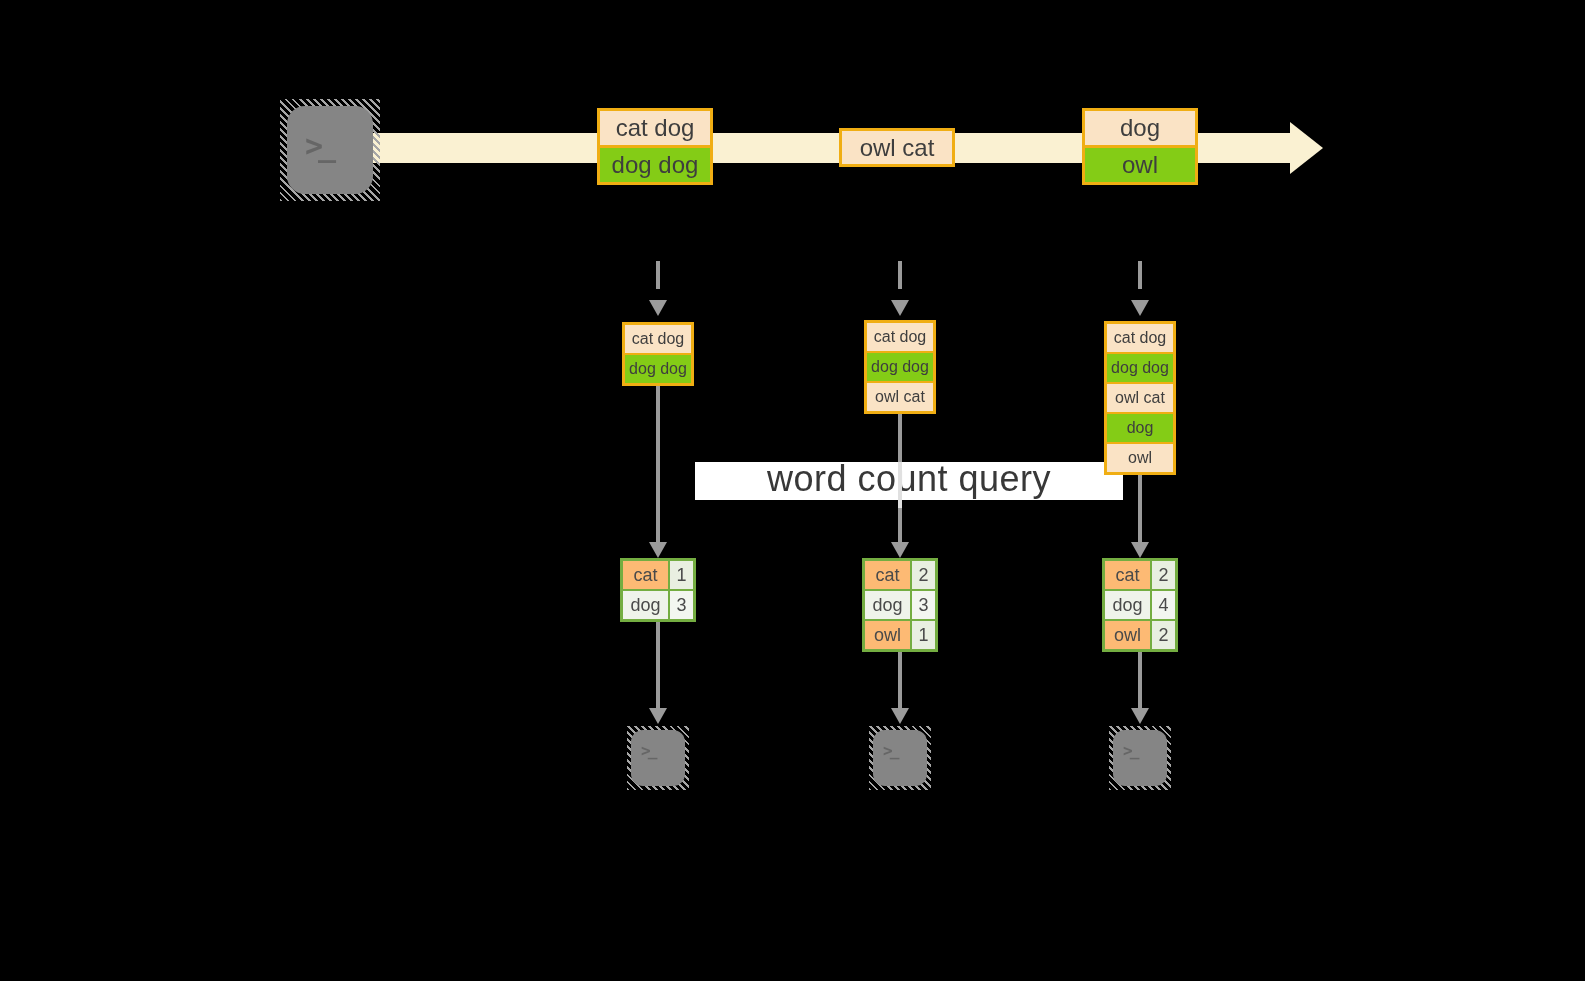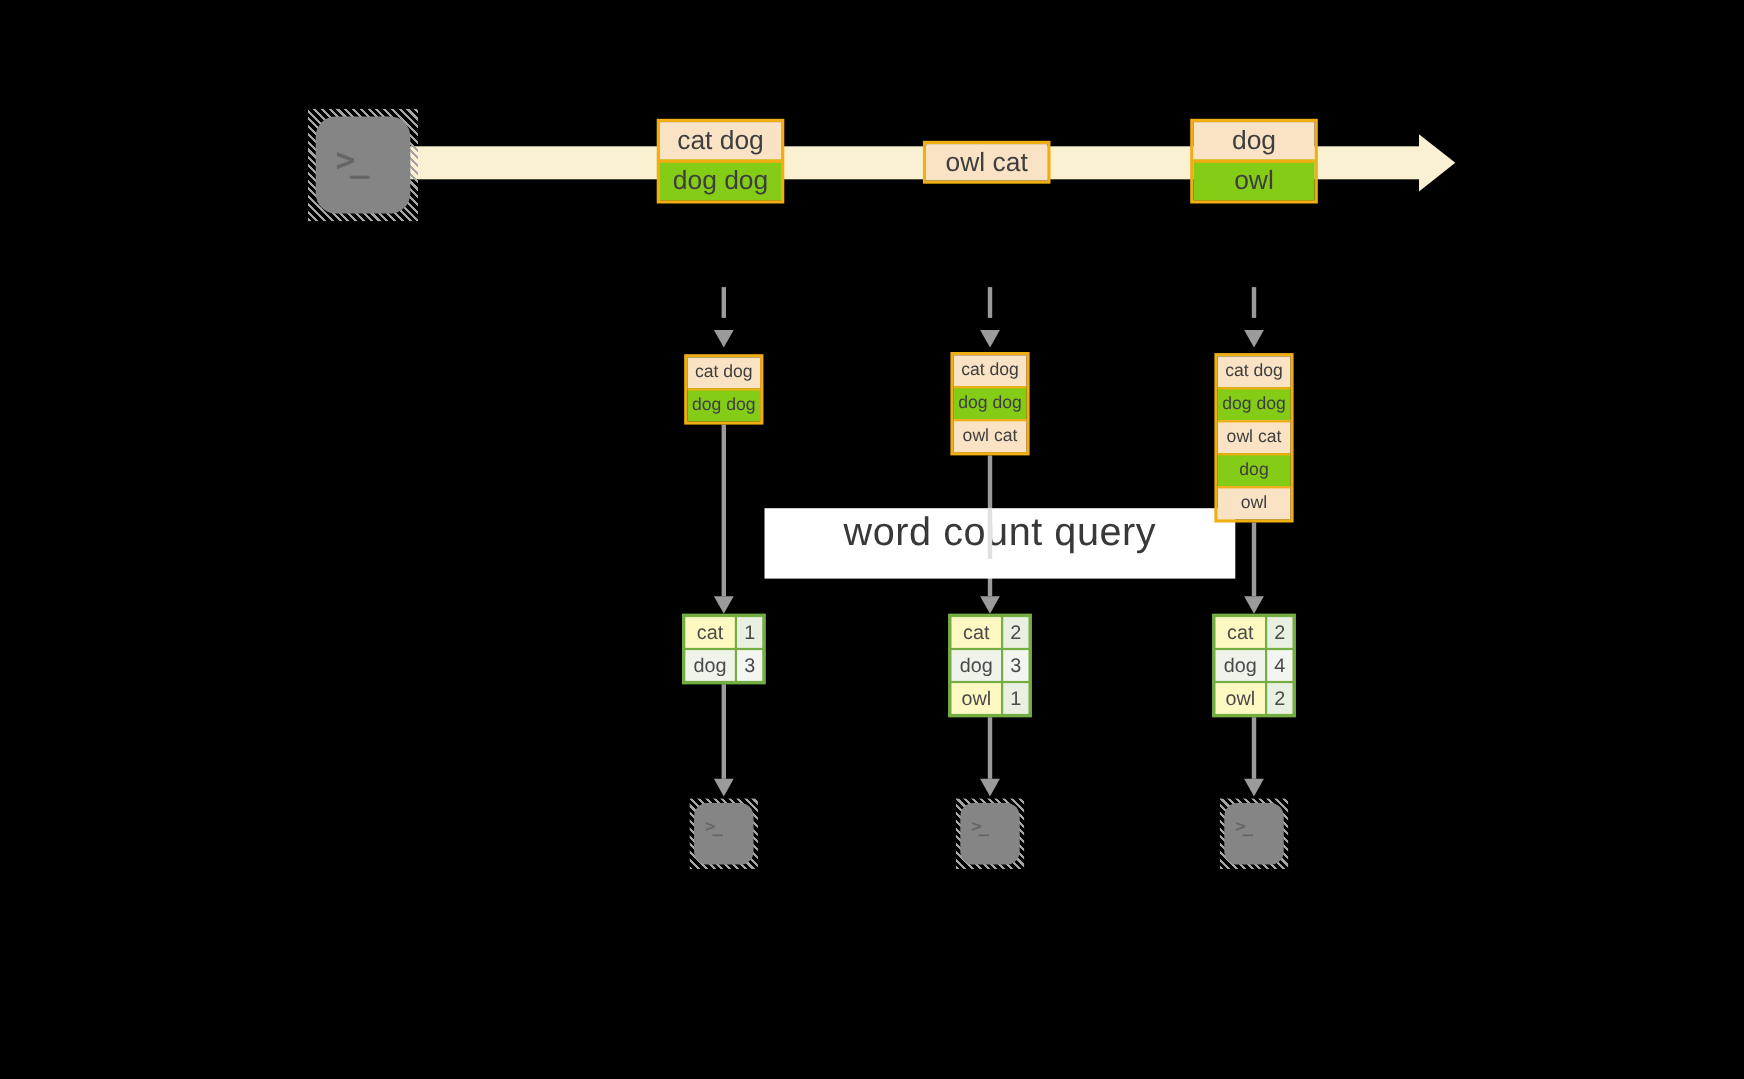--- a/index.html
+++ b/index.html
@@ -23,29 +23,29 @@
   .stack{position:absolute; border:3px solid #F0AE13; z-index:4;}
   .stack .cell{width:66px; height:28px; display:flex; align-items:center; justify-content:center;
     font-size:16px; white-space:nowrap;}
   .stack .cell + .cell{border-top:2px solid #F0AE13;}
   
   .dash{position:absolute; width:4px; height:28px; background:#9B9B9B; z-index:2;}
   .vline{position:absolute; width:4px; background:#9B9B9B; z-index:1;}
   .ahead{position:absolute; width:0; height:0; z-index:2;
     border-left:9px solid transparent; border-right:9px solid transparent; border-top:16px solid #9B9B9B;}
   
-  .query{position:absolute; left:695px; top:462px; width:428px; height:64px; background:#FFFFFF; z-index:3;
-    display:flex; align-items:flex-start; justify-content:center;}
+  .query{position:absolute; left:695px; top:462px; width:428px; height:38px; background:#FFFFFF; z-index:3;
+    display:flex; align-items:flex-end; justify-content:center;}
   .query .lbl{font-size:36px; font-weight:300; color:#383838; letter-spacing:0.5px; white-space:nowrap;}
   .query .cross{position:absolute; left:203px; top:0; width:4px; height:46px; background:#E0E0E0;}
   
   .gtable{position:absolute; border:3px solid #74AD41; background:#74AD41; z-index:2;
     display:grid; grid-template-columns:45px 23px; grid-auto-rows:28px; gap:2px;}
   .gtable .gcell{display:flex; align-items:center; justify-content:center; font-size:18px; color:#4A4A4A;}
-  .gA{background:#fef9c3;}  
+  .gA{background:#fdba74;}  
   .gB{background:#E9EFE1;}  
   .gC{background:#EFF3EA;}  
   .gD{background:#F3F6F0;}  
   
   .term{position:absolute; z-index:2;
     background:repeating-linear-gradient(45deg, #A6A6A6 0 2px, transparent 2px 5px);}
   .term .screen{position:absolute; background:#858585;}
   .source .screen{left:7px; top:7px; right:7px; bottom:7px; border-radius:18px;}
   .sink .screen{left:4px; top:4px; right:4px; bottom:4px; border-radius:12px;}
   .prompt{position:absolute; font-family:"DejaVu Sans Mono", monospace; font-weight:bold; color:#666666;}

